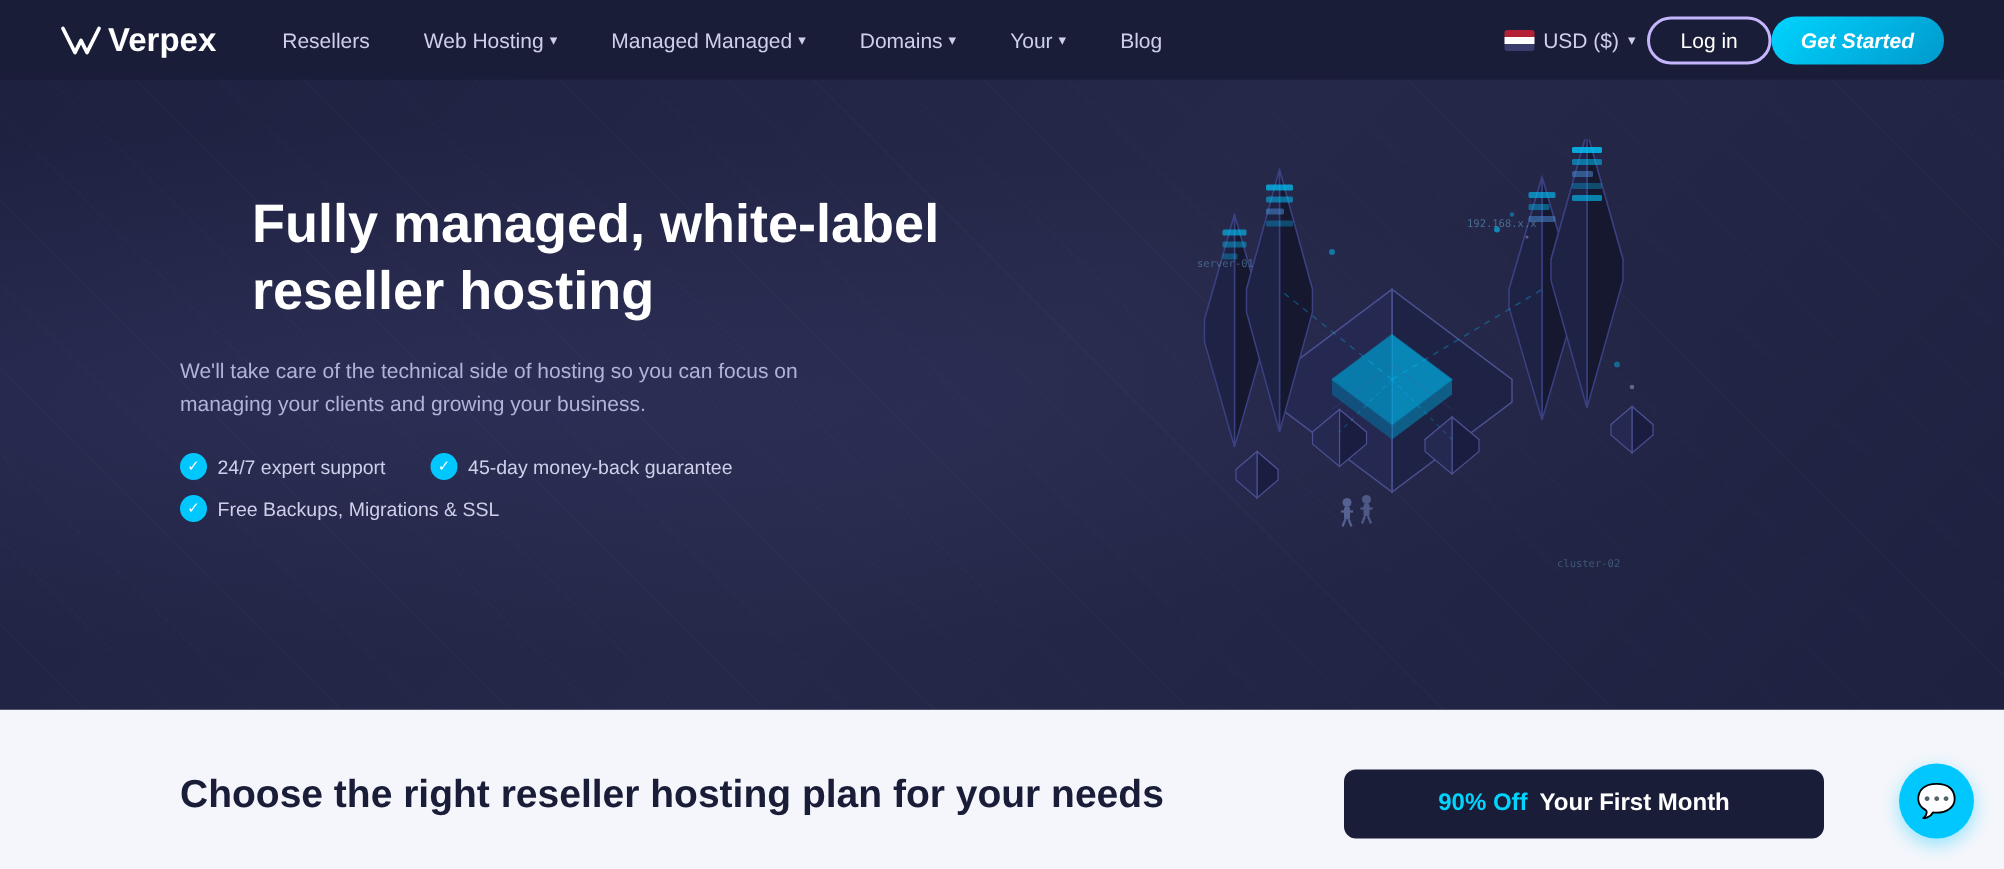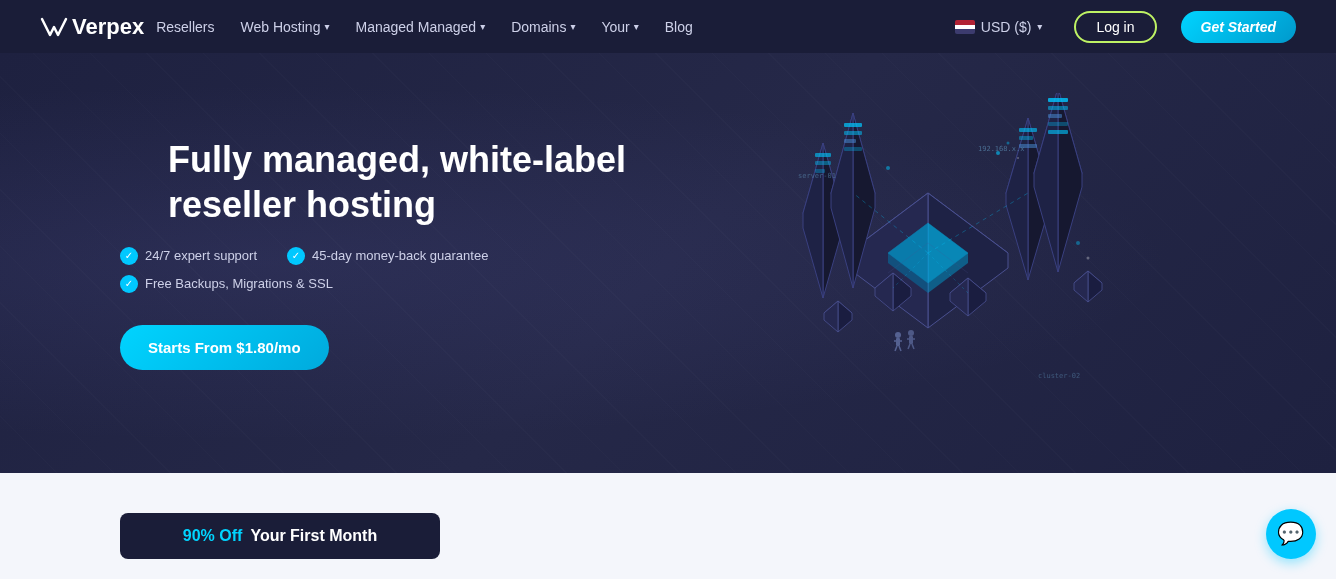--- a/index.html
+++ b/index.html
@@ -11,74 +11,75 @@
       display: flex;
       align-items: center;
       padding: 0 40px;
       height: 53px;
       position: relative;
       z-index: 10;
     }
     .nav-logo {
       display: flex;
       align-items: center;
+      margin-right: 32px;
       color: #fff;
       font-size: 22px;
       font-weight: 700;
       text-decoration: none;
     }
     .nav-logo-icon {
       width: 28px;
       height: 20px;
       margin-right: 4px;
     }
     .nav-links {
       display: flex;
       align-items: center;
-      gap: 2px;
+      gap: 12px;
       flex: 1;
     }
     .nav-item {
       display: flex;
       align-items: center;
       gap: 4px;
       padding: 0 12px;
       height: 53px;
       color: #cdd0e8;
       font-size: 14px;
       cursor: pointer;
       white-space: nowrap;
     }
     .chevron-icon {
       font-size: 10px;
       color: #cdd0e8;
     }
     .nav-right {
       display: flex;
       align-items: center;
-      gap: 24px;
+      gap: 0;
     }
     .currency-selector {
       display: flex;
       align-items: center;
       gap: 6px;
       color: #cdd0e8;
       font-size: 14px;
       cursor: pointer;
       padding: 4px 8px;
     }
     .flag-icon {
       width: 20px;
       height: 14px;
       background: linear-gradient(#B22234 33%, #fff 33%, #fff 66%, #3C3B6E 66%);
       border-radius: 2px;
       display: inline-block;
     }
     .btn-login {
-      border: 2px solid #bef264;
+      border: 2px solid #c4b5fd;
       background: transparent;
       color: #fff;
       padding: 6px 20px;
       border-radius: 25px;
       font-size: 14px;
       cursor: pointer;
       font-weight: 500;
     }
     .btn-get-started {
       background: linear-gradient(135deg, #00d4ff, #0099cc);
@@ -339,35 +340,35 @@
     <button class="btn-login">Log in</button>
     <button class="btn-get-started">Get Started</button>
   </div>
 </nav>
 
 <section class="hero">
   <div class="hero-bg-pattern"></div>
 
   <div class="hero-content">
     <h1 class="hero-title">Fully managed, white-label reseller hosting</h1>
+    <p class="hero-description">We'll take care of the technical side of hosting so you can focus on managing your clients and growing your business.</p>
     <div class="hero-features">
       <div class="hero-feature">
         <span class="check-icon">✓</span>
         <span>24/7 expert support</span>
       </div>
       <div class="hero-feature">
         <span class="check-icon">✓</span>
         <span>45-day money-back guarantee</span>
       </div>
       <div class="hero-feature">
         <span class="check-icon">✓</span>
         <span>Free Backups, Migrations &amp; SSL</span>
       </div>
     </div>
-    <button class="btn-cta">Starts From $1.80/mo</button>
   </div>
 
   <div class="hero-illustration">
     <div class="iso-wrapper">
       <svg width="380" height="320" viewBox="0 0 380 320" xmlns="http://www.w3.org/2000/svg">
 
         <g transform="translate(190, 160)">
 
           <polygon points="0,-60 80,0 0,60 -80,0" fill="#2a2f5c" stroke="#4a5090" stroke-width="1"></polygon>
           <polygon points="0,-60 80,0 80,15 0,75" fill="#1e2245" stroke="#4a5090" stroke-width="1"></polygon>
@@ -476,20 +477,23 @@
 
         <text x="240" y="58" font-size="7" fill="#5a8ab0" opacity="0.7" font-family="monospace">192.168.x.x</text>
         <text x="60" y="85" font-size="7" fill="#5a8ab0" opacity="0.6" font-family="monospace">server-01</text>
         <text x="300" y="285" font-size="7" fill="#5a8ab0" opacity="0.5" font-family="monospace">cluster-02</text>
       </svg>
     </div>
   </div>
 </section>
 
 <section class="bottom-section">
+  <div class="bottom-left">
+    <h2 class="bottom-title">Choose the right reseller hosting plan for your needs</h2>
+  </div>
   <div class="bottom-right">
     <div class="discount-banner">
       <span class="discount-highlight">90% Off</span>
       <span>Your First Month</span>
     </div>
   </div>
 </section>
 
 <div class="chat-button">
   <span class="chat-icon-inner">💬</span>

